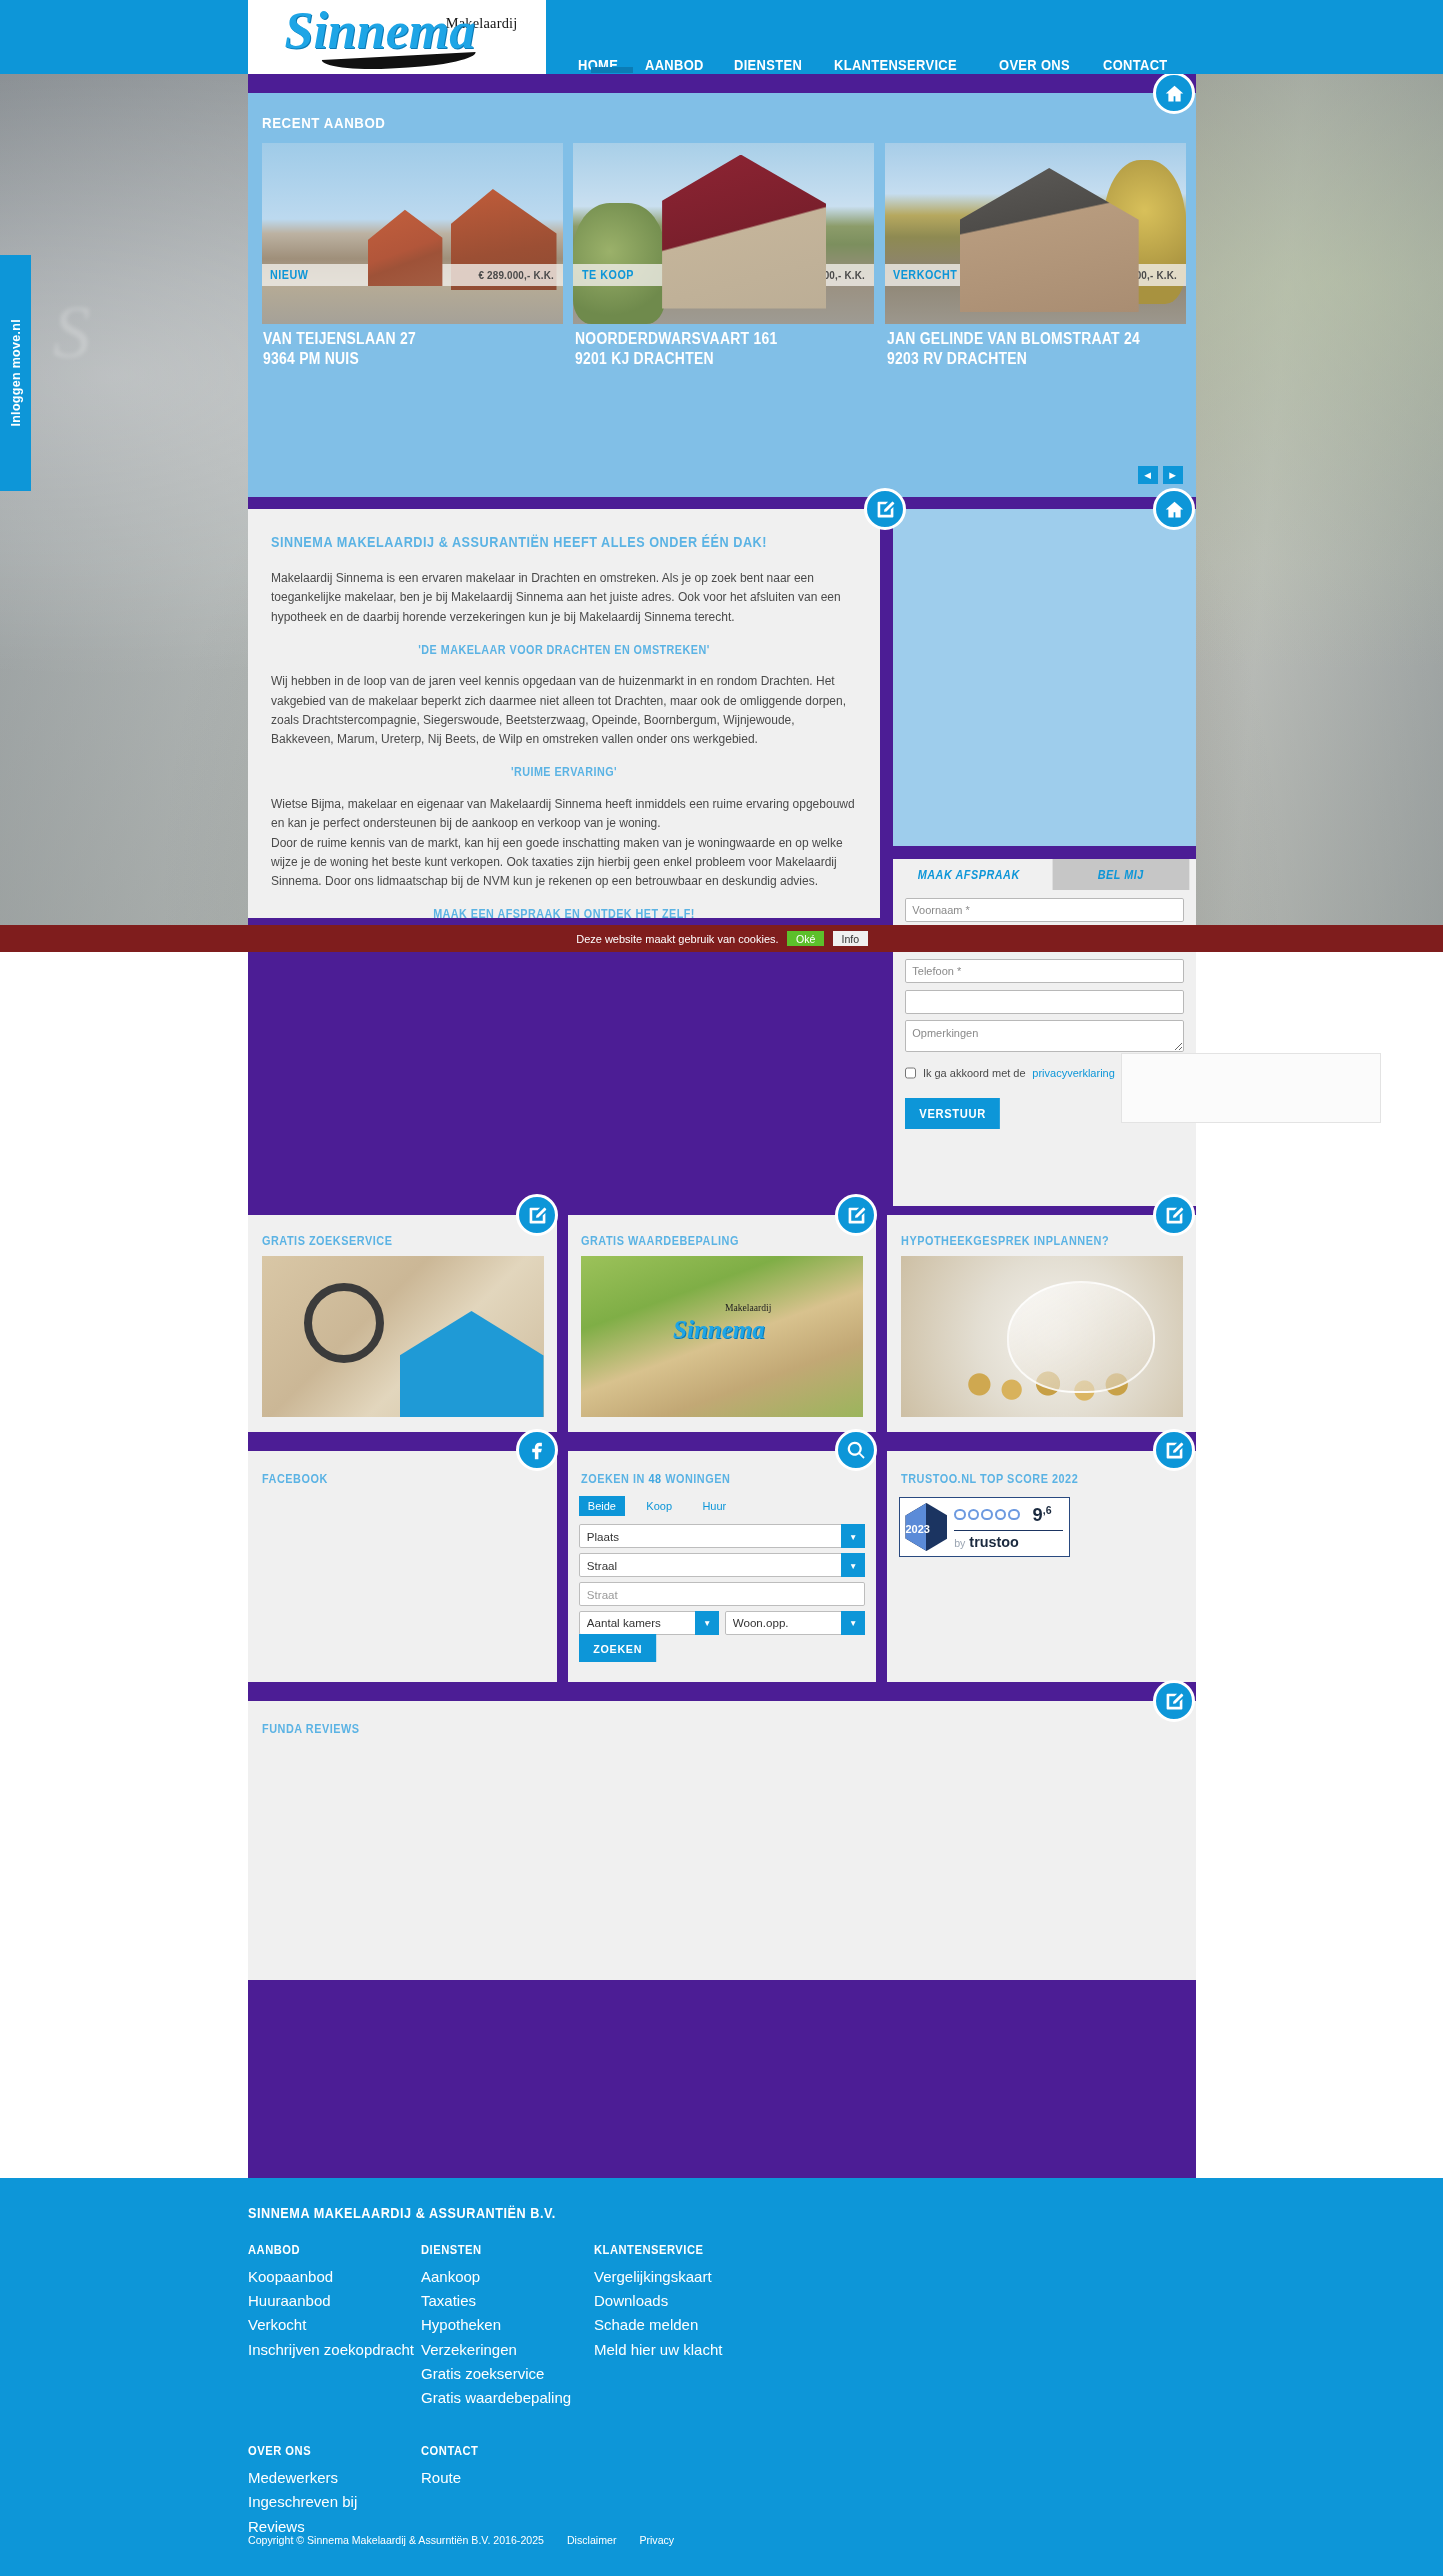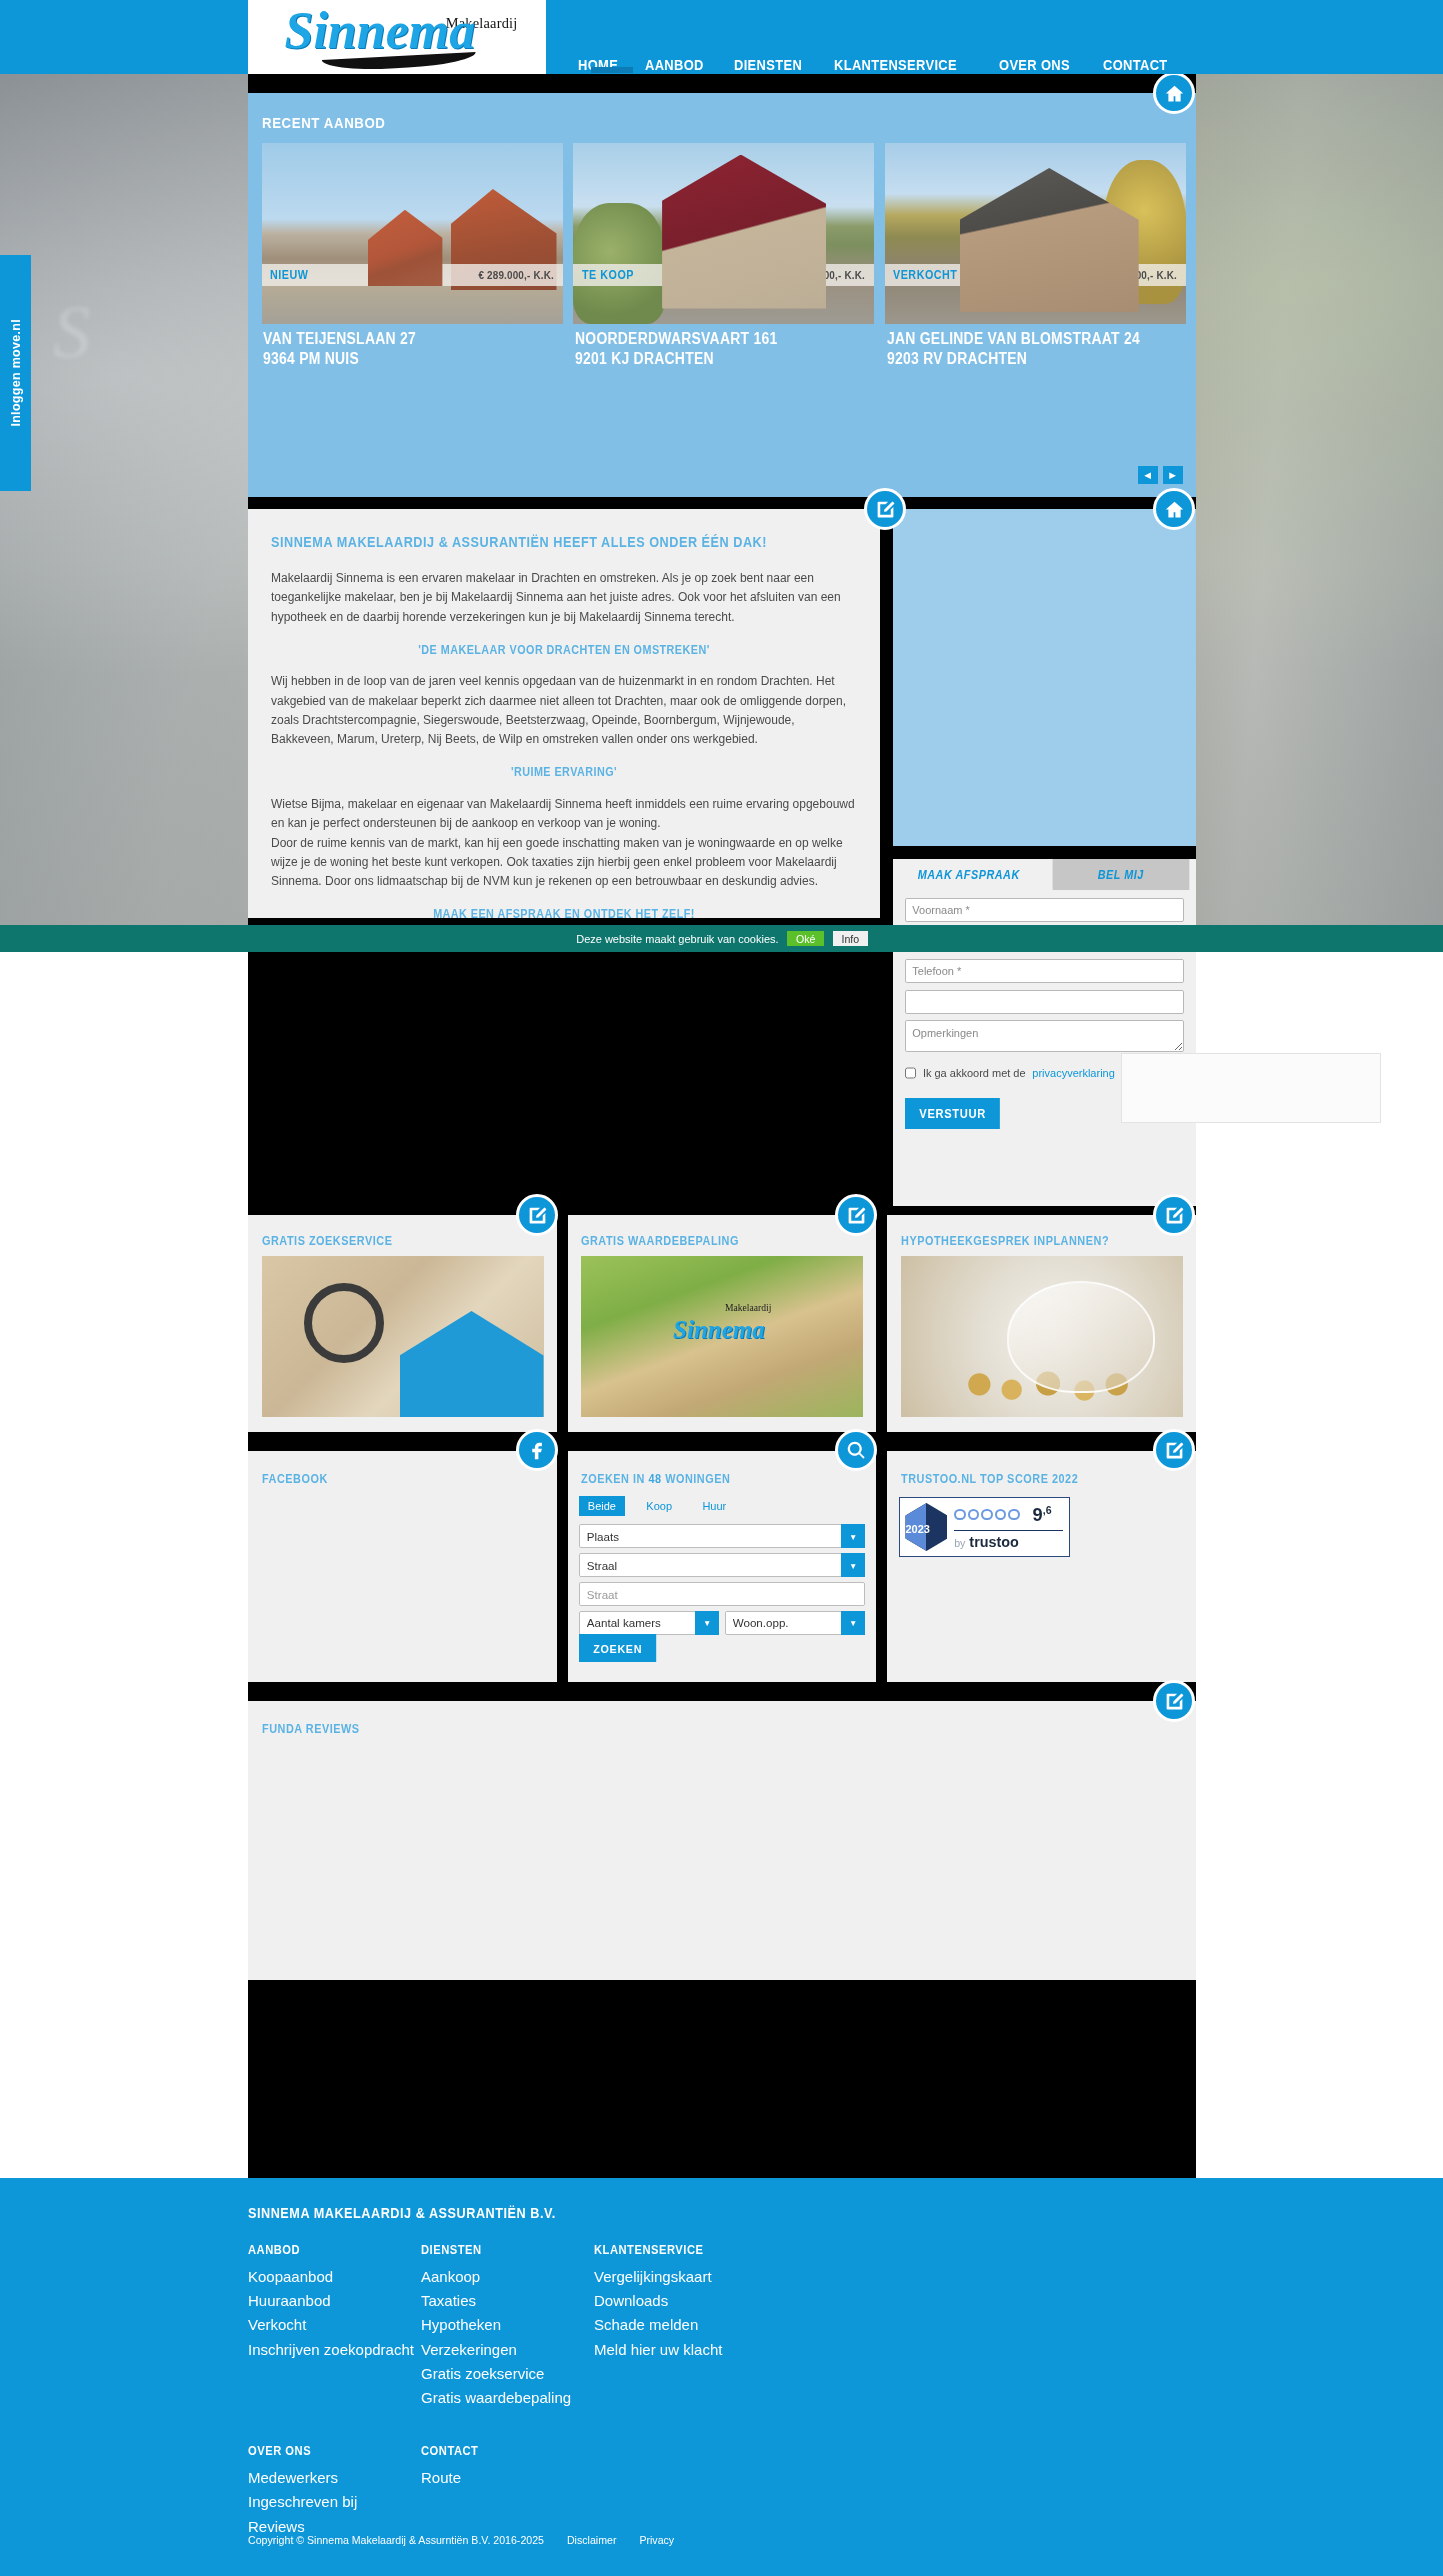--- a/index.html
+++ b/index.html
@@ -80,21 +80,21 @@
     display:flex; align-items:center; justify-content:center;
   }
   .side-tab span {
     writing-mode: vertical-rl; transform: rotate(180deg);
     font-size:12.5px; font-weight:700; letter-spacing:0.3px;
   }
 
   
   .page {
     position:absolute; left:248px; top:74px; width:948px; height:2104px;
-    background:#000000; z-index:4;
+    background:#4c1d95; z-index:4;
   }
 
   
   .recent {
     position:absolute; left:0px; top:19px; width:948px; height:404px;
     background:#81bfe7;
   }
   .recent-title {
     position:absolute; left:13.5px; top:21px; color:#fff; font-size:15.4px;
     font-weight:700; letter-spacing:0.7px; transform:scaleX(.86); transform-origin:left;
@@ -334,21 +334,21 @@
     background:#f0f0f0;
   }
   .funda-title {
     position:absolute; left:13.5px; top:21px; color:#5bb3e4; font-size:12.5px;
     font-weight:700; letter-spacing:0.6px; transform:scaleX(.87); transform-origin:left;
   }
 
   
   .cookiebar {
     position:absolute; left:0; top:925px; width:1444px; height:27px;
-    background:#0f766e; z-index:40;
+    background:#7f1d1d; z-index:40;
     display:flex; align-items:center; justify-content:center; gap:8.7px;
   }
   .cookiebar .txt { color:#fff; font-size:11px; }
   .ck-ok {
     background:#5cc02b; color:#fff; font-size:10.6px; padding:1.9px 8.7px;
     border:0; cursor:pointer; font-family:"Liberation Sans", sans-serif;
   }
   .ck-info {
     background:#f0f0f0; color:#333; font-size:10.6px; padding:1.9px 8.7px;
     border:0; cursor:pointer; font-family:"Liberation Sans", sans-serif;

